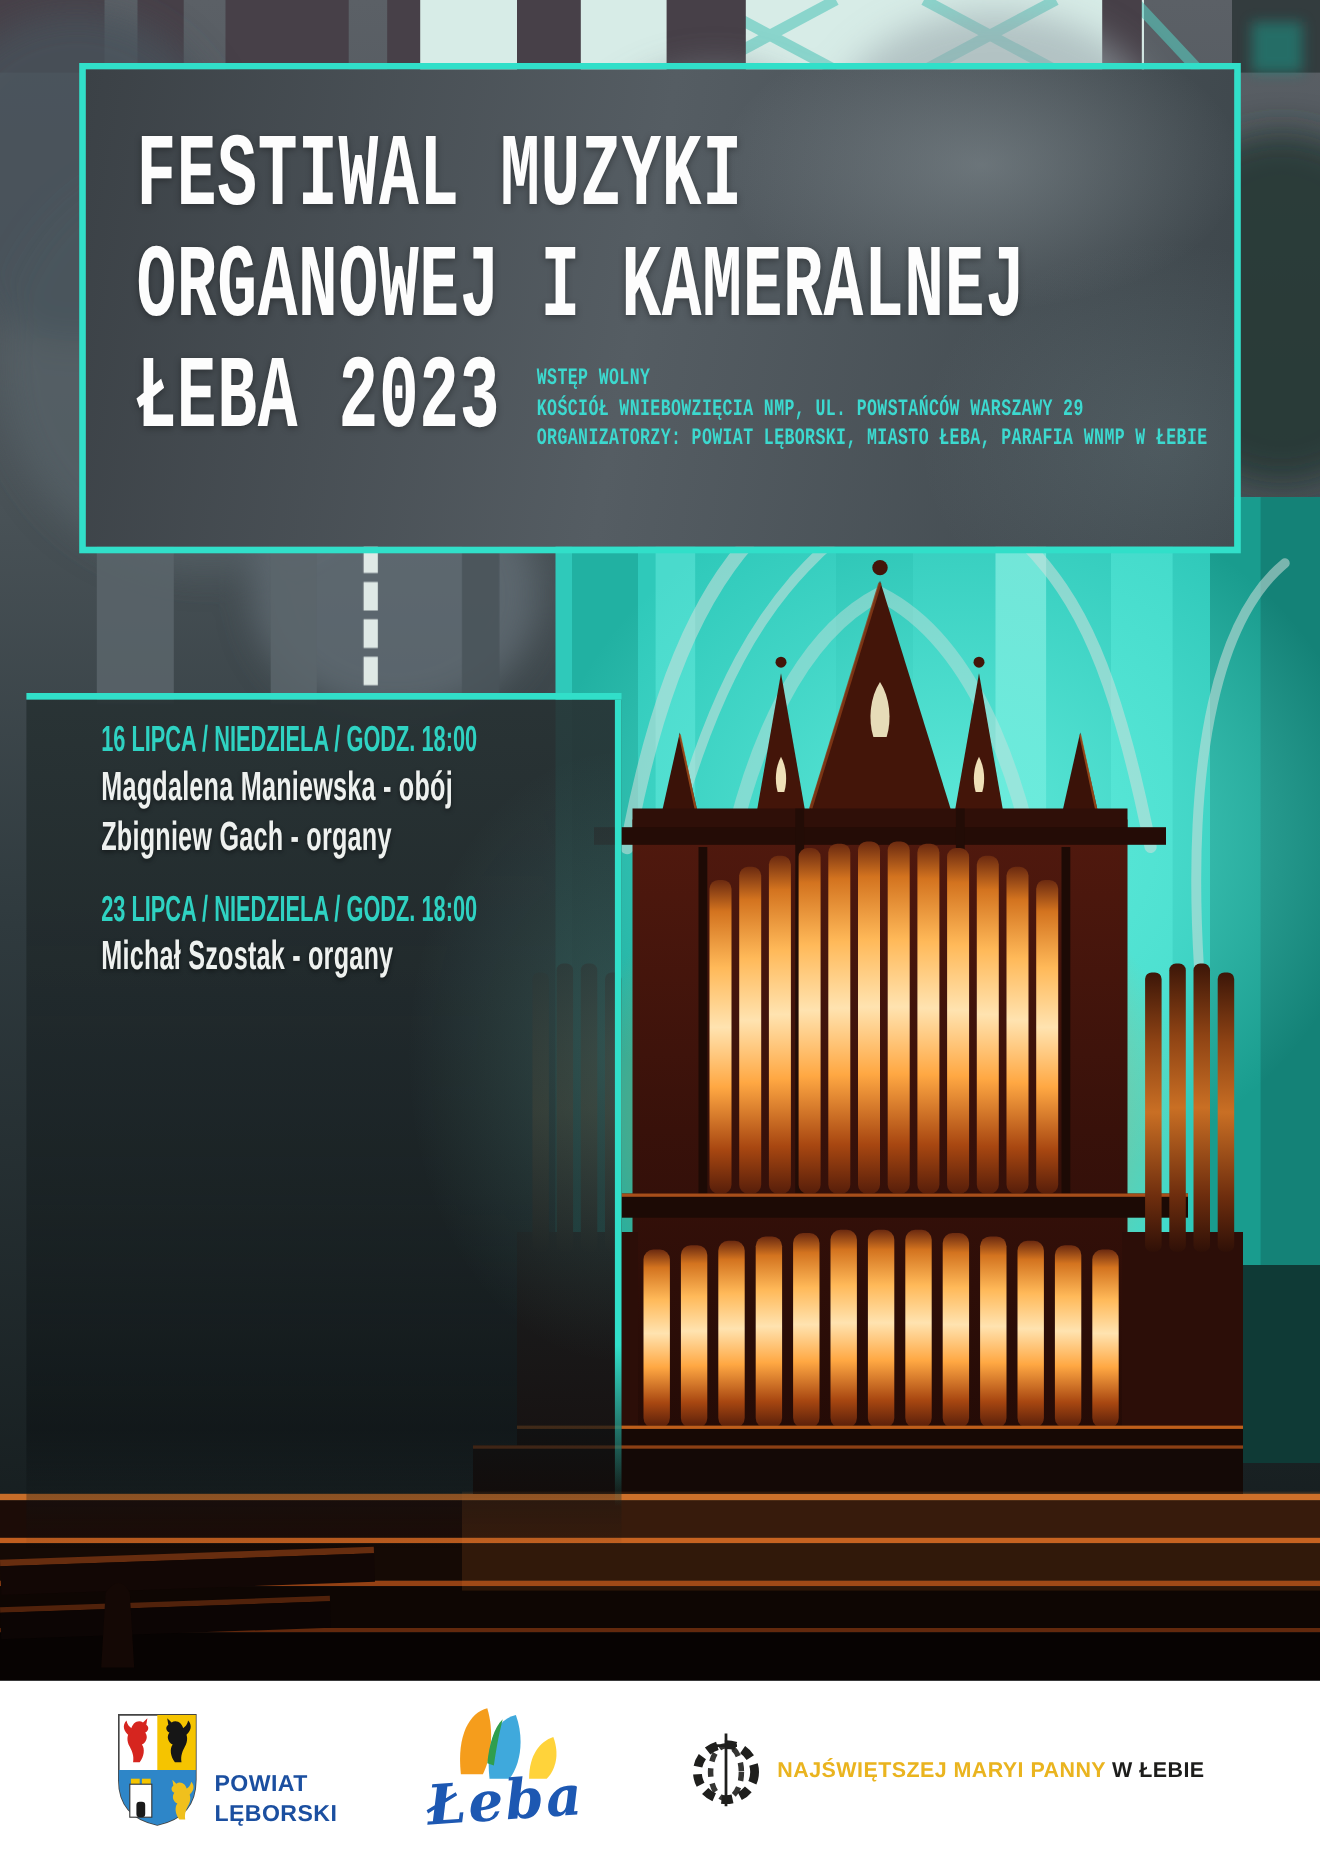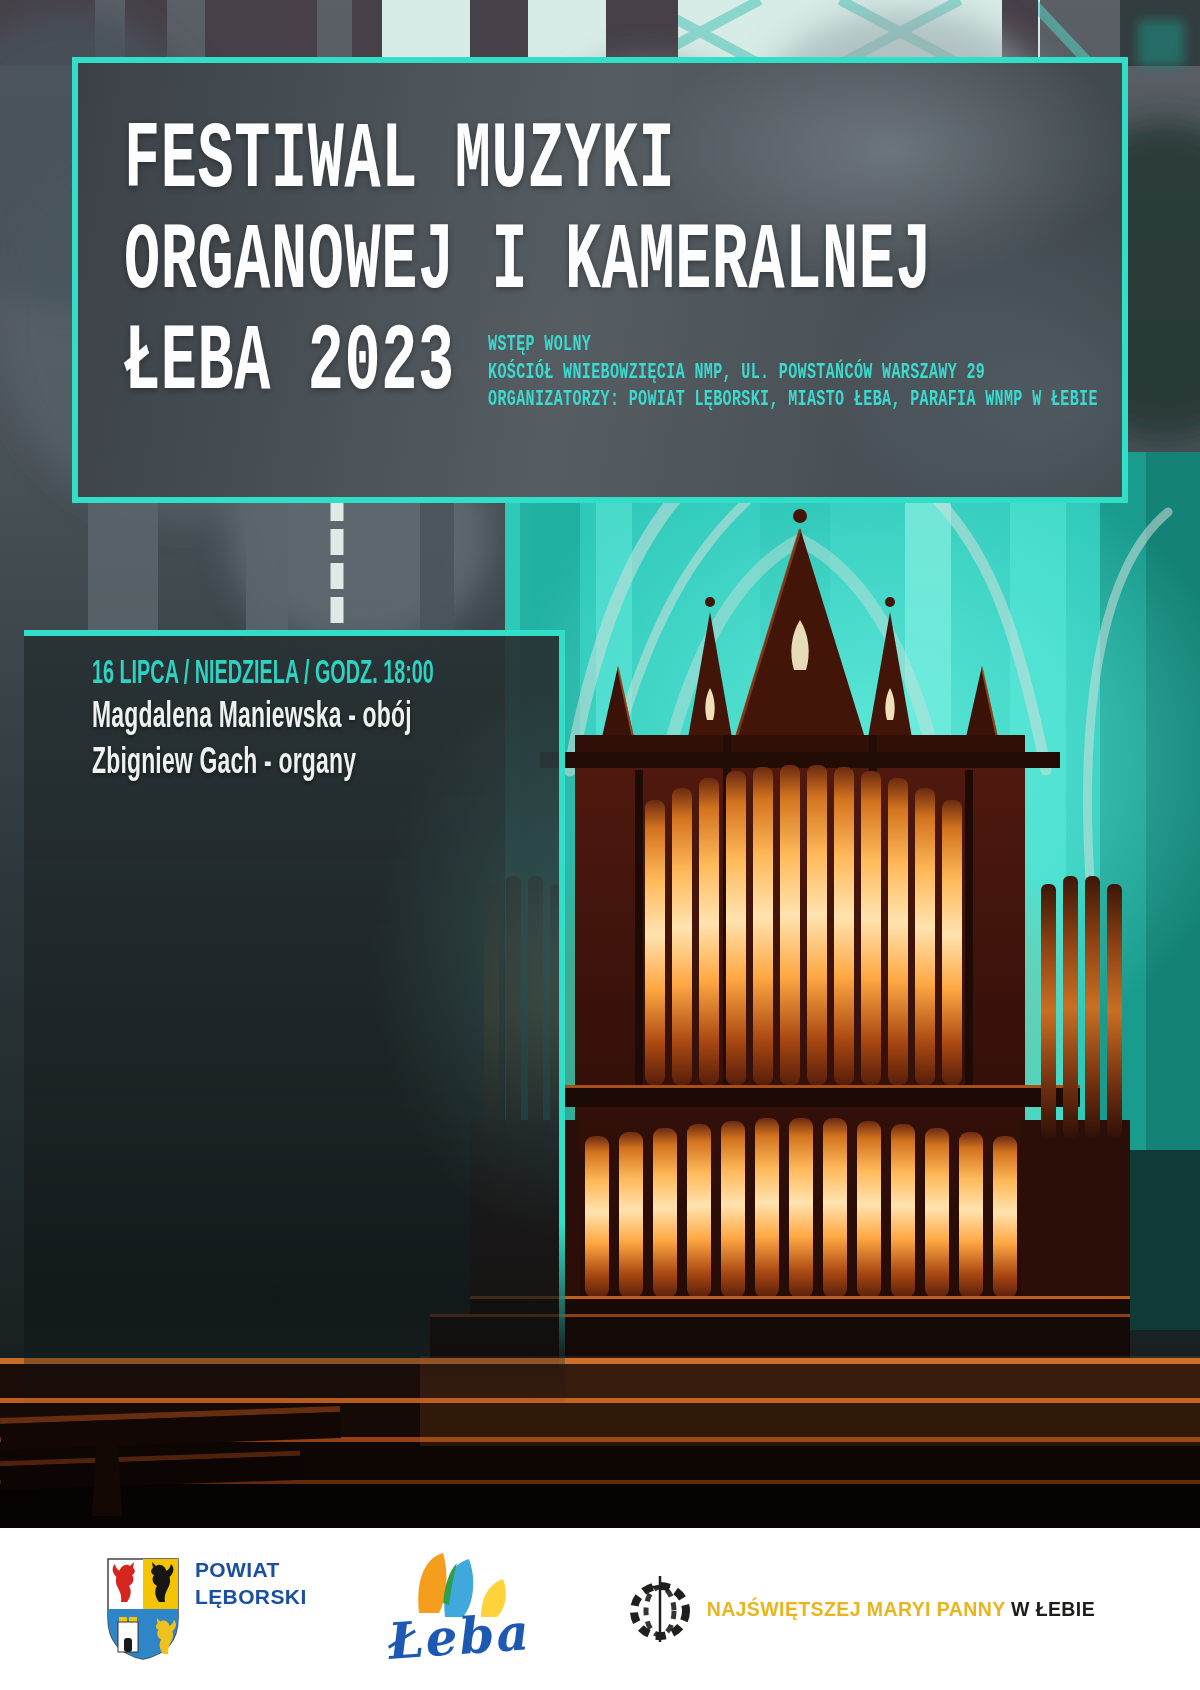--- a/index.html
+++ b/index.html
@@ -56,21 +56,21 @@
     transform:scaleX(.62); transform-origin:0 50%; white-space:nowrap; letter-spacing:.3px;
     text-shadow:0 2px 6px rgba(0,0,0,.45);
   }
 
   
   .footer{
     position:absolute; left:0; top:1528px; width:1200px; height:162px;
     background:#ffffff; display:flex; align-items:center; justify-content:center;
     gap:78px;
   }
-  .logo-group{display:flex;align-items:flex-start;}
+  .logo-group{display:flex;align-items:flex-end;}
   .powiat-text{margin-left:14px;font-weight:700;font-size:21px;line-height:27px;color:#1b4fa0;letter-spacing:.4px;}
   .leba-group{display:flex;flex-direction:column;align-items:center;margin-top:-4px;}
   .leba-script{
     font-family:"DejaVu Serif",serif; font-style:italic; font-weight:700;
     font-size:50px; color:#1d58b2; transform:rotate(-4deg); margin-top:-14px; letter-spacing:2px;
   }
   .parafia-group{display:flex;align-items:center;margin-left:16px;}
   .parafia-text{margin-left:14px;}
   .parafia-l1{font-weight:700;font-size:26px;line-height:31px;letter-spacing:.5px;}
   .parafia-l2{font-weight:700;font-size:19.5px;line-height:24px;letter-spacing:.4px;}
@@ -303,20 +303,24 @@
       <div class="info-line">ORGANIZATORZY: POWIAT LĘBORSKI, MIASTO ŁEBA, PARAFIA WNMP W ŁEBIE</div>
     </div>
   </div>
 
   <div class="panel">
     <div class="entry">
       <div class="date-line">16 LIPCA / NIEDZIELA / GODZ. 18:00</div>
       <div class="performer">Magdalena Maniewska - obój</div>
       <div class="performer">Zbigniew Gach - organy</div>
     </div>
+    <div class="entry">
+      <div class="date-line">23 LIPCA / NIEDZIELA / GODZ. 18:00</div>
+      <div class="performer">Michał Szostak - organy</div>
+    </div>
   </div>
 
   <div class="footer">
 
     <div class="logo-group">
       <svg width="76" height="106" viewBox="0 0 76 106" aria-hidden="true">
         <path d="M3,3 H73 V62 Q73,96 38,103 Q3,96 3,62 Z" fill="#ffffff" stroke="#444" stroke-width="1.5"></path>
         <path d="M38,3 H73 V53 H38 Z" fill="#f5c400"></path>
         <path d="M3,53 H73 V62 Q73,96 38,103 Q3,96 3,62 Z" fill="#2e86c8"></path>
 

